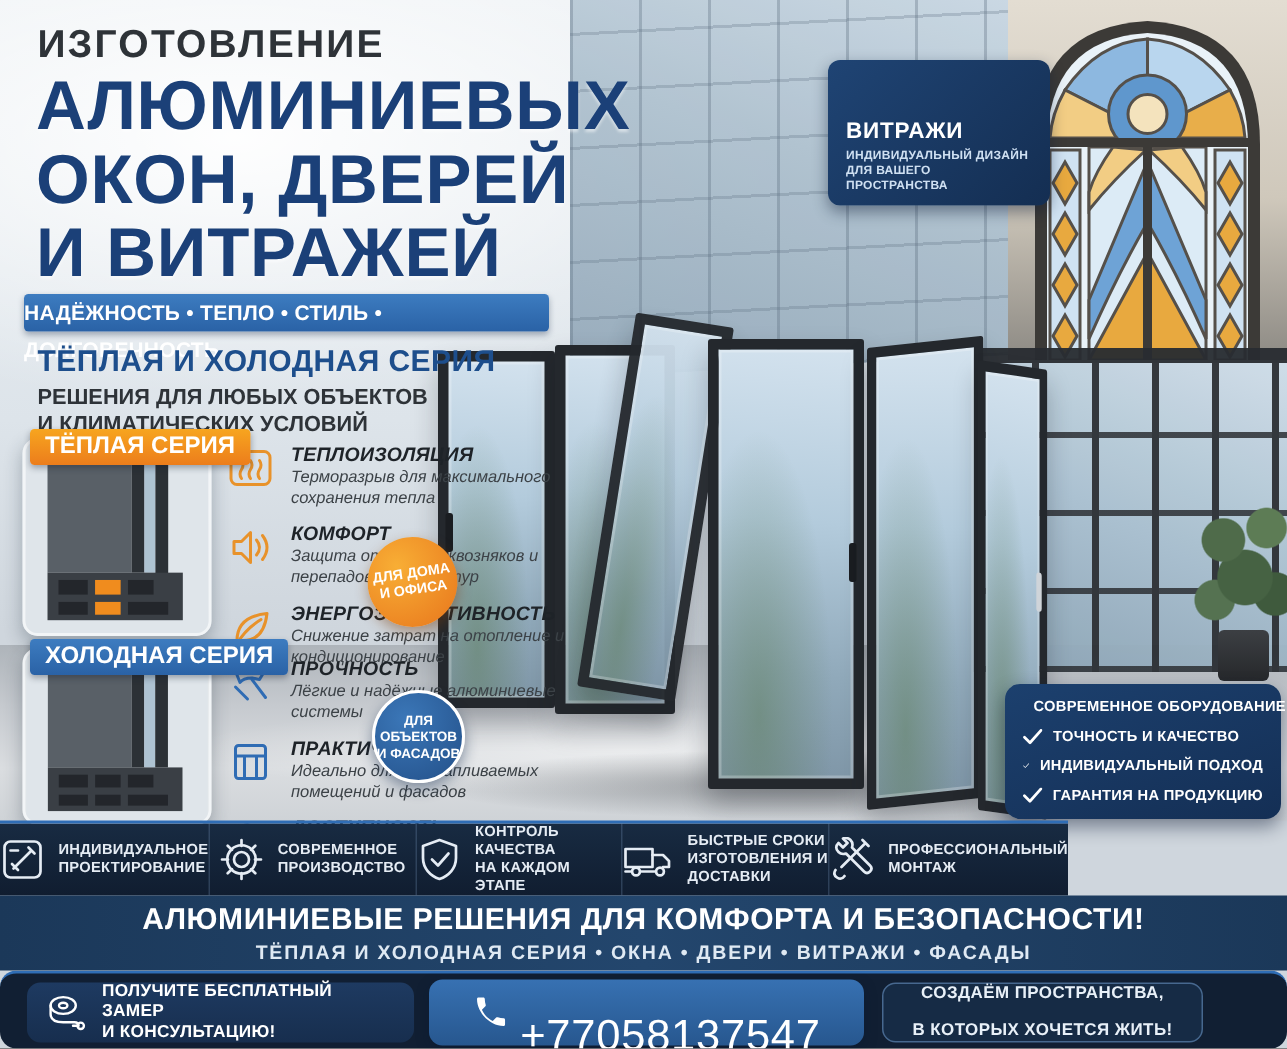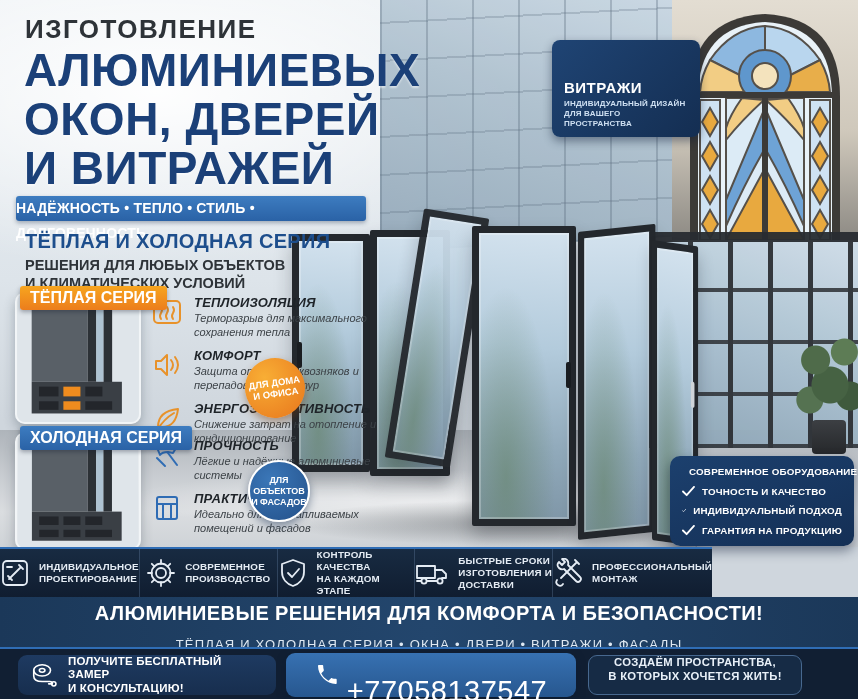--- a/index.html
+++ b/index.html
@@ -99,33 +99,33 @@
   .services { position:absolute; left:0; top:547px; width:712px; height:50px; display:flex; align-items:flex-end;
     background:linear-gradient(180deg,#182b42,#101d30); border-top:2px solid #2f6db5; }
   .service { flex:1 1 0; display:flex; align-items:center; justify-content:center; gap:9px; height:100%; }
   .service + .service { border-left:1px solid rgba(130,165,205,.25); }
   .s-label { font-size:9.8px; line-height:12px; font-weight:700; color:#e5ecf4; letter-spacing:.2px; }
 
   
   .slogan { position:absolute; left:0; top:597px; width:858px; height:50px; text-align:center;
     background:linear-gradient(90deg,#1b3859 0%,#23466d 50%,#1b3859 100%); }
   .slogan .l1 { margin-top:5px; font-size:20px; font-weight:800; color:#fff; letter-spacing:.4px; }
-  .slogan .l2 { margin-top:12px; font-size:13px; font-weight:400; color:#dfe9f3; letter-spacing:1.2px; }
-
-  
-  .footer { position:absolute; left:0; top:647px; width:858px; height:52px; background:#111f33; border-top:2px solid #2f6db5; }
+  .slogan .l2 { margin-top:2px; font-size:13px; font-weight:700; color:#dfe9f3; letter-spacing:1.2px; }
+
+  
+  .footer { position:absolute; left:0; top:647px; width:858px; height:52px; background:#111f33; border-top:2px solid #2f6db5;border-radius:11px; }
   .cta-pill { position:absolute; left:18px; top:6px; width:258px; height:40px; background:linear-gradient(180deg,#1e3a61,#172e4e);
     border-radius:9px; display:flex; align-items:center; gap:10px; padding:0 12px; cursor:pointer; }
   .cta-text { font-size:11.5px; line-height:13.5px; font-weight:700; color:#fff; letter-spacing:.2px; }
   .phone-pill { position:absolute; left:286px; top:4px; width:290px; height:44px; background:linear-gradient(180deg,#3771b2,#27578f);
     border-radius:9px; display:flex; align-items:center; justify-content:center; gap:8px; cursor:pointer;
     box-shadow:0 3px 8px rgba(10,25,50,.5); }
   .phone-number { font-size:29px; font-weight:400; color:#fff; letter-spacing:.5px;margin-top:33px; }
   .tagline-pill { position:absolute; left:588px; top:6px; width:214px; height:40px; border:1.5px solid #47688f; border-radius:9px;
-    background:rgba(28,52,84,.55); display:flex; flex-direction:column; align-items:center; justify-content:flex-start; }
+    background:rgba(28,52,84,.55); display:flex; flex-direction:column; align-items:center; justify-content:space-between; }
   .tagline-pill div { font-size:11.3px; line-height:13.5px; font-weight:700; color:#e8f0f8; letter-spacing:.3px; }
 
   svg { display:block; }
 </style>
 </head>
 <body>
 
 <div id="poster">
 
   <div class="scene">

